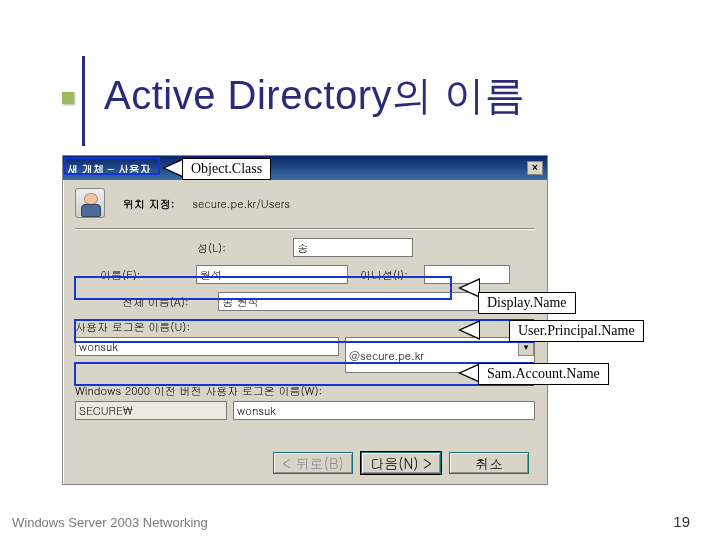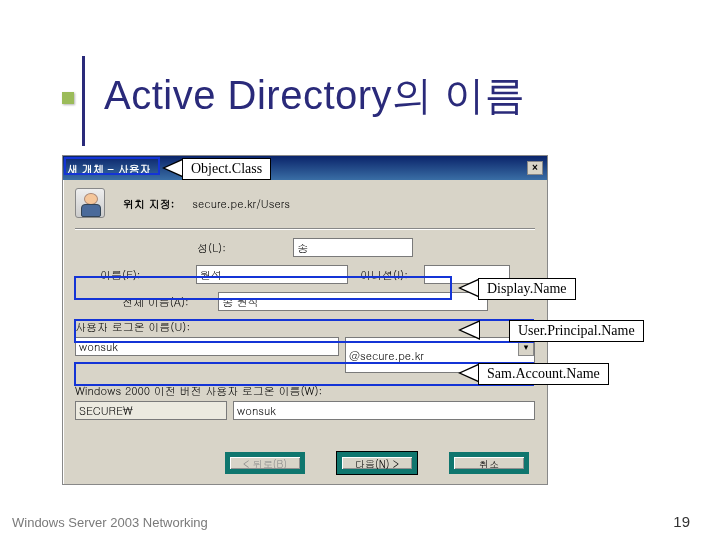--- a/index.html
+++ b/index.html
@@ -154,26 +154,25 @@
     position: absolute;
     bottom: 10px; left: 0; right: 0;
     display: flex;
     justify-content: flex-end;
     gap: 8px;
     padding-right: 18px;
   }
   .winbtn {
     width: 80px; height: 22px;
     background: #d8d4c8;
-    border: 5px solid #0f766e;
+    border: 1px solid #0f766e;
     box-shadow: 1px 1px 0 #fff inset, -1px -1px 0 #909090 inset;
-    font-size: 10px;
+    font-size: 14px;
     font-family: inherit;
     cursor: pointer;
-    margin-left: 24px;
   }
   .winbtn.primary {
     outline: 1px solid #000;
   }
   .winbtn:disabled { color: #8a8a8a; cursor: default; }
 
   .callout {
     position: absolute;
     background: #fff;
     border: 1.5px solid #000;
@@ -297,21 +296,21 @@
 <div class="hl-blue" style="left:74px; top:362px; width:460px; height:24px;"></div>
 
 <div class="arrow" style="left:162px; top:158px;">
     <div class="arrow-left"></div>
   </div>
 <div class="callout" style="left:182px; top:158px;">Object.Class</div>
 
 <div class="arrow" style="left:458px; top:278px;">
     <div class="arrow-left"></div>
   </div>
-<div class="callout" style="left:478px; top:278px;font-family:Liberation Serif, serif;">Display.Name</div>
+<div class="callout" style="left:478px; top:292px;font-family:Liberation Serif, serif;">Display.Name</div>
 
 <div class="arrow" style="left:458px; top:320px;">
     <div class="arrow-left"></div>
   </div>
 <div class="callout" style="left:478px; top:320px;margin-left:31px;">User.Principal.Name</div>
 
 <div class="arrow" style="left:458px; top:363px;">
     <div class="arrow-left"></div>
   </div>
 <div class="callout" style="left:478px; top:363px;">Sam.Account.Name</div>

